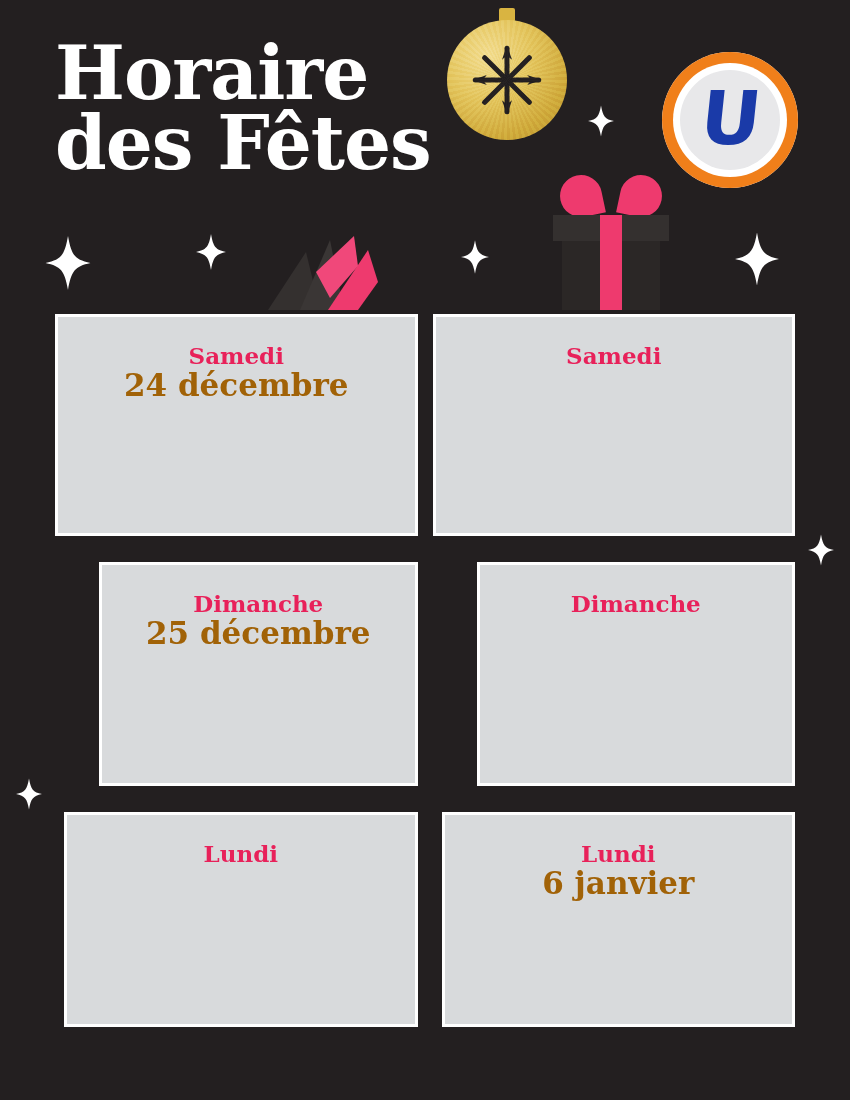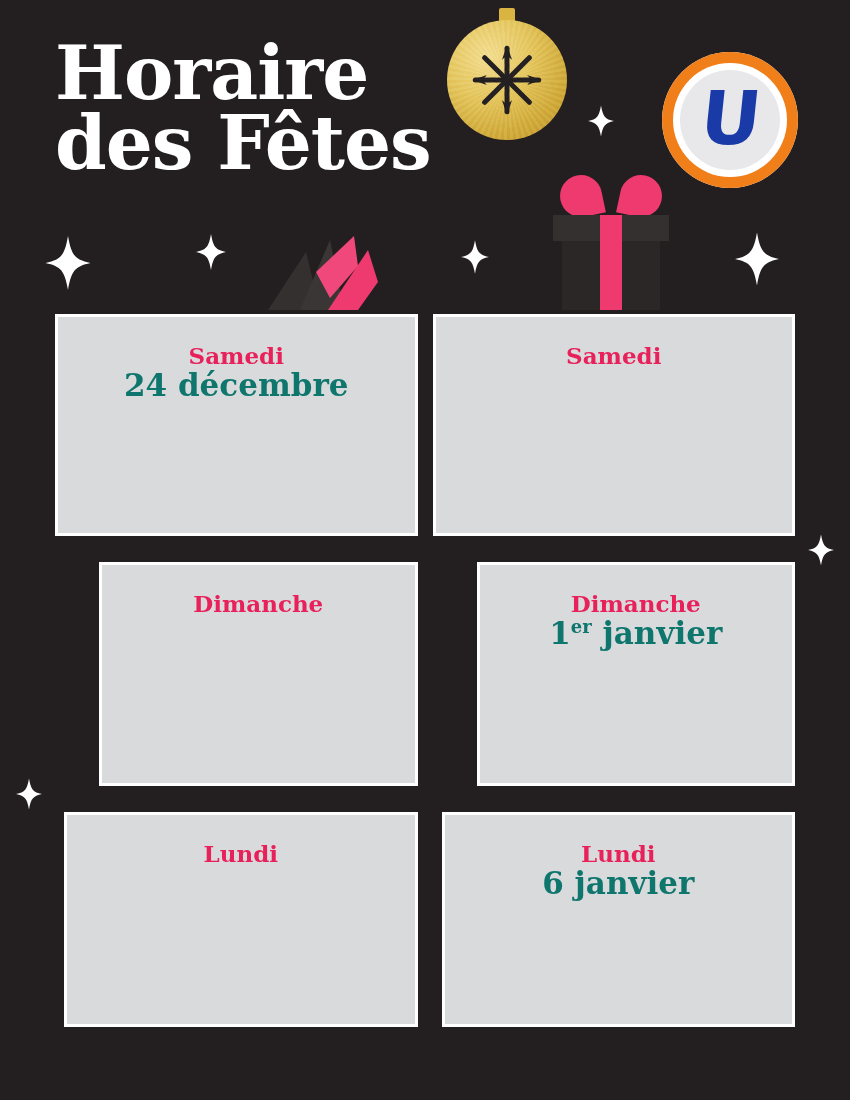--- a/index.html
+++ b/index.html
@@ -213,21 +213,21 @@
   .card-day {
     text-align: center;
     color: #e8215a;
     font-family: "DejaVu Serif", "Liberation Serif", serif;
     font-weight: bold;
     font-size: 23px;
     line-height: 1.1;
   }
   .card-date {
     text-align: center;
-    color: #0f766e;
+    color: #a16207;
     font-family: "DejaVu Serif", "Liberation Serif", serif;
     font-weight: bold;
     font-size: 31px;
     line-height: 1.15;
     white-space: nowrap;
   }
   .card-date sup {
     font-size: 0.58em;
     vertical-align: super;
   }
@@ -314,24 +314,24 @@
         <div class="card-date">24 décembre</div>
       </div>
       <div class="card h-a">
         <div class="card-day">Samedi</div>
       </div>
     </div>
 
     <div class="row">
       <div class="card h-b">
         <div class="card-day">Dimanche</div>
+        <div class="card-date">25 décembre</div>
       </div>
       <div class="card h-b">
         <div class="card-day">Dimanche</div>
-        <div class="card-date"><span>1</span><sup>er</sup><span> janvier</span></div>
       </div>
     </div>
 
     <div class="row">
       <div class="card h-c">
         <div class="card-day">Lundi</div>
       </div>
       <div class="card h-c">
         <div class="card-day">Lundi</div>
         <div class="card-date">6 janvier</div>

